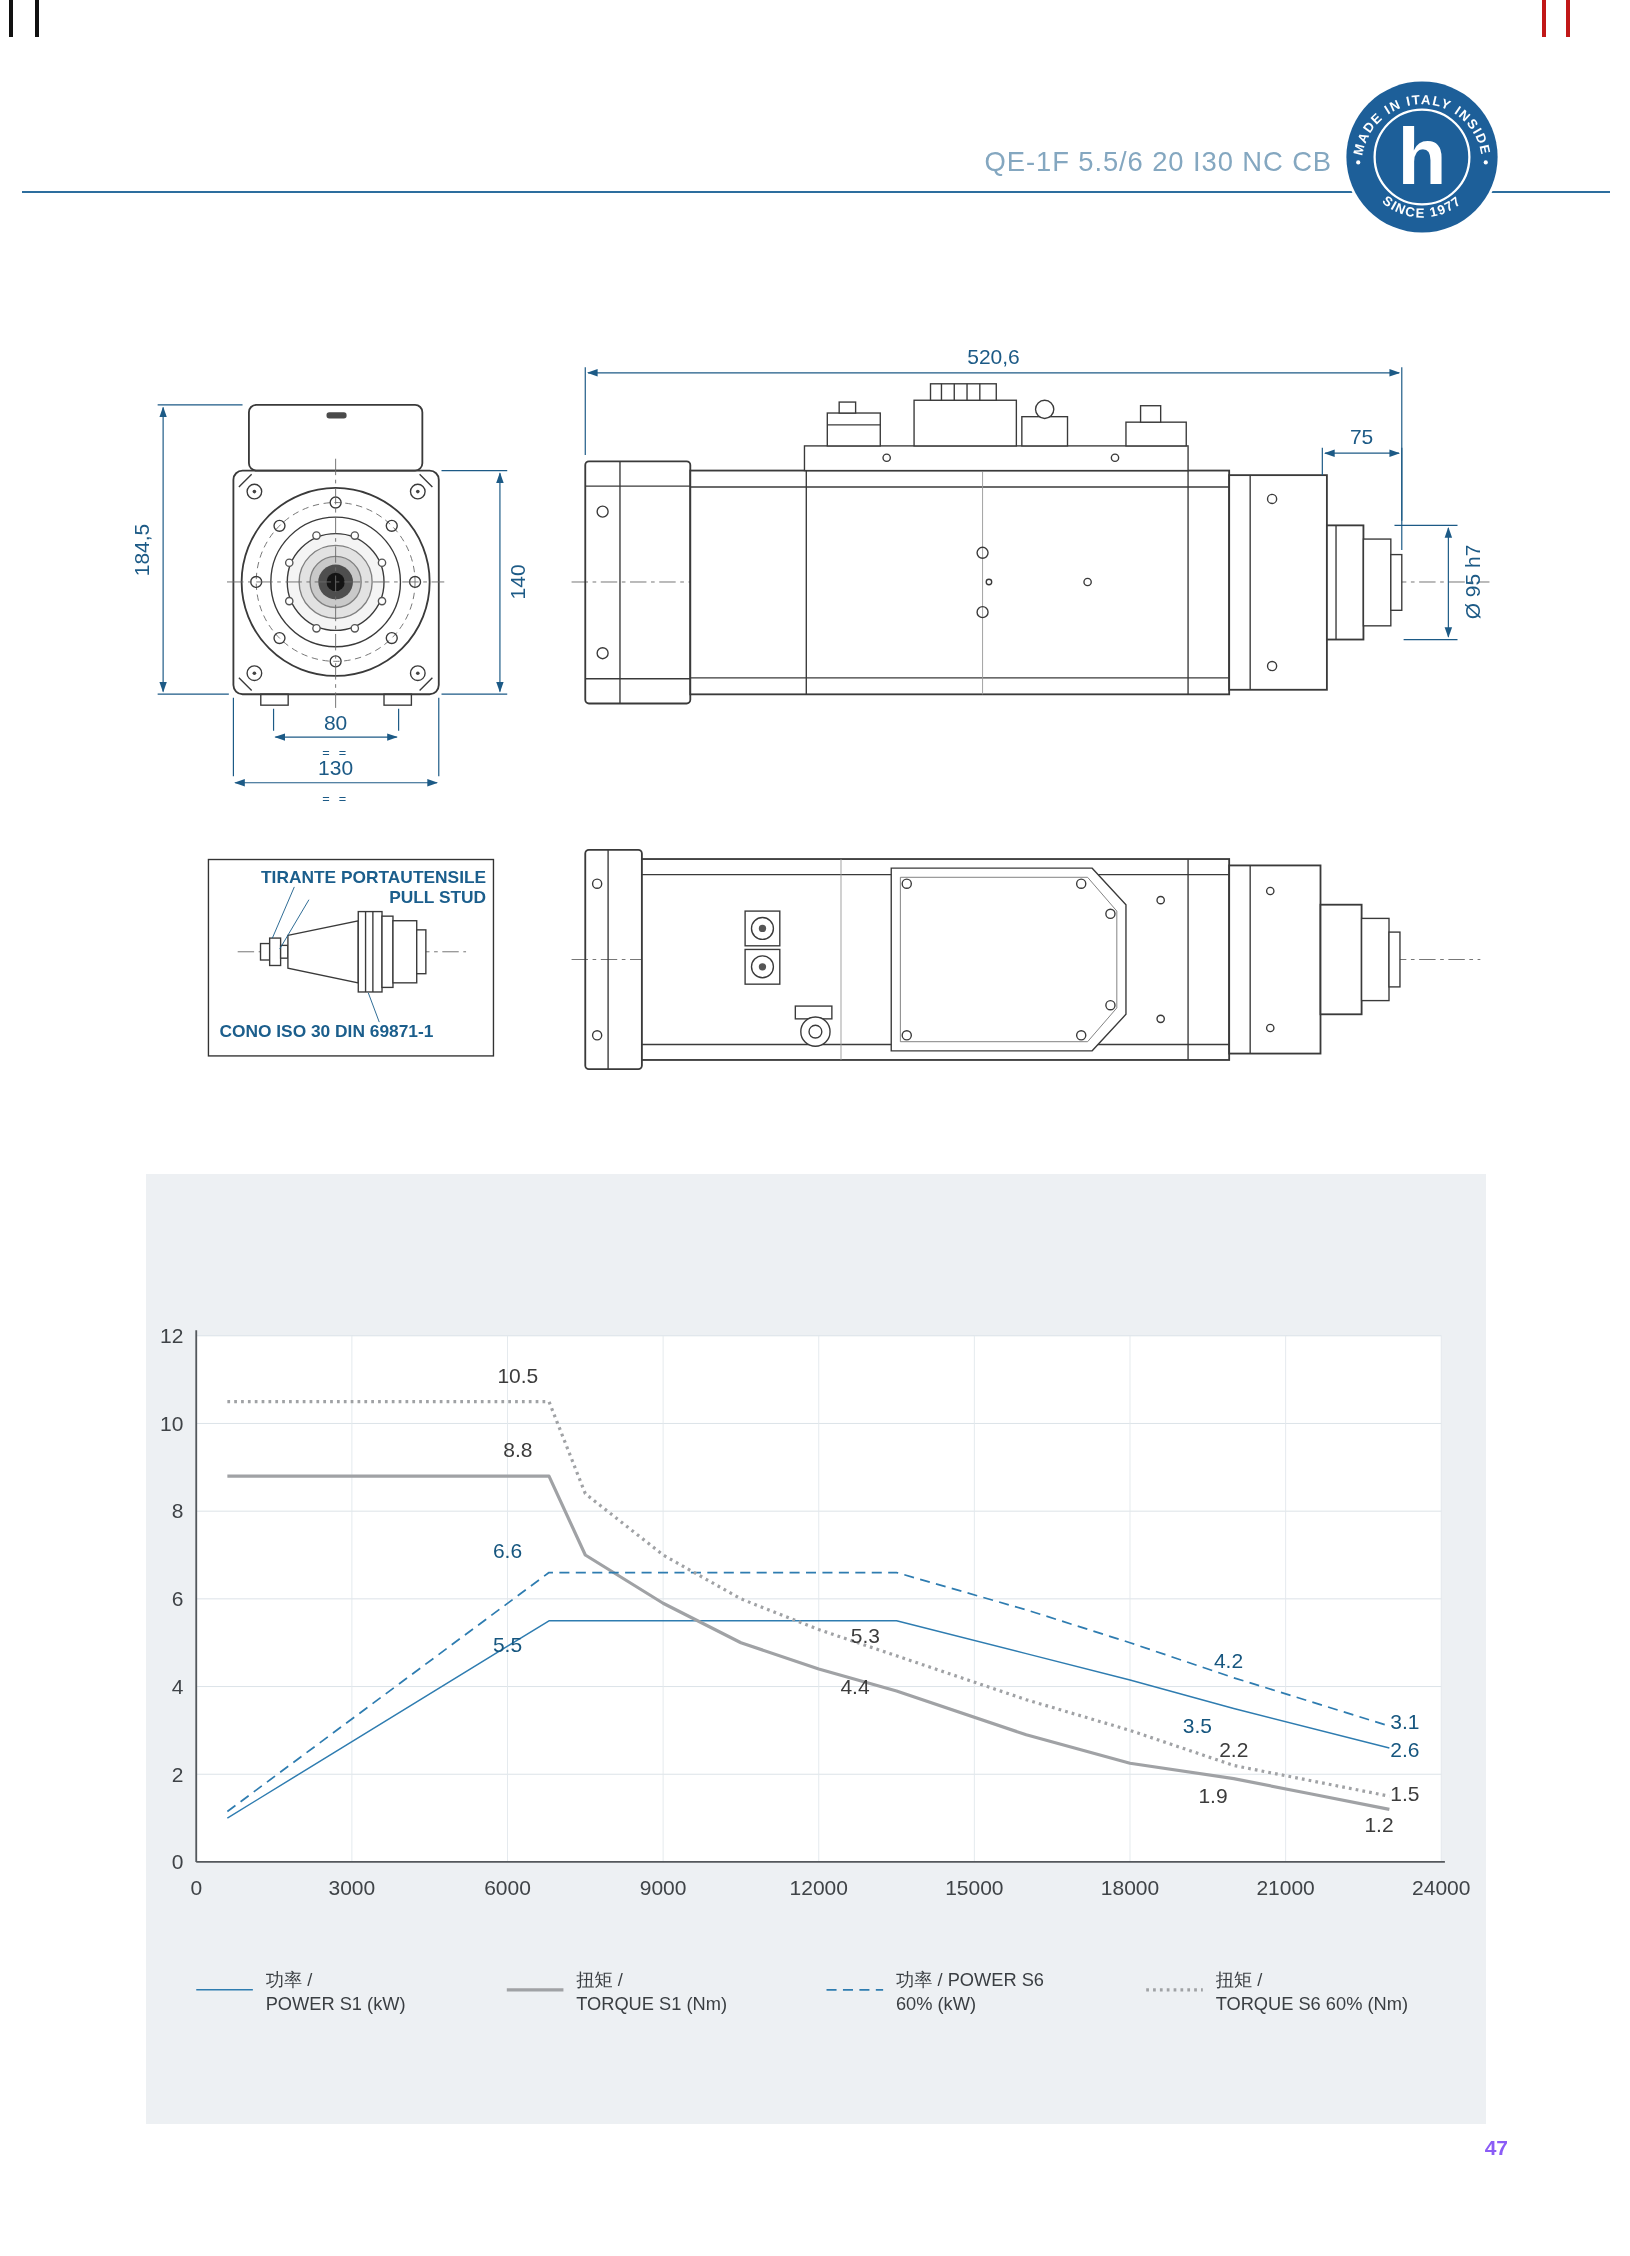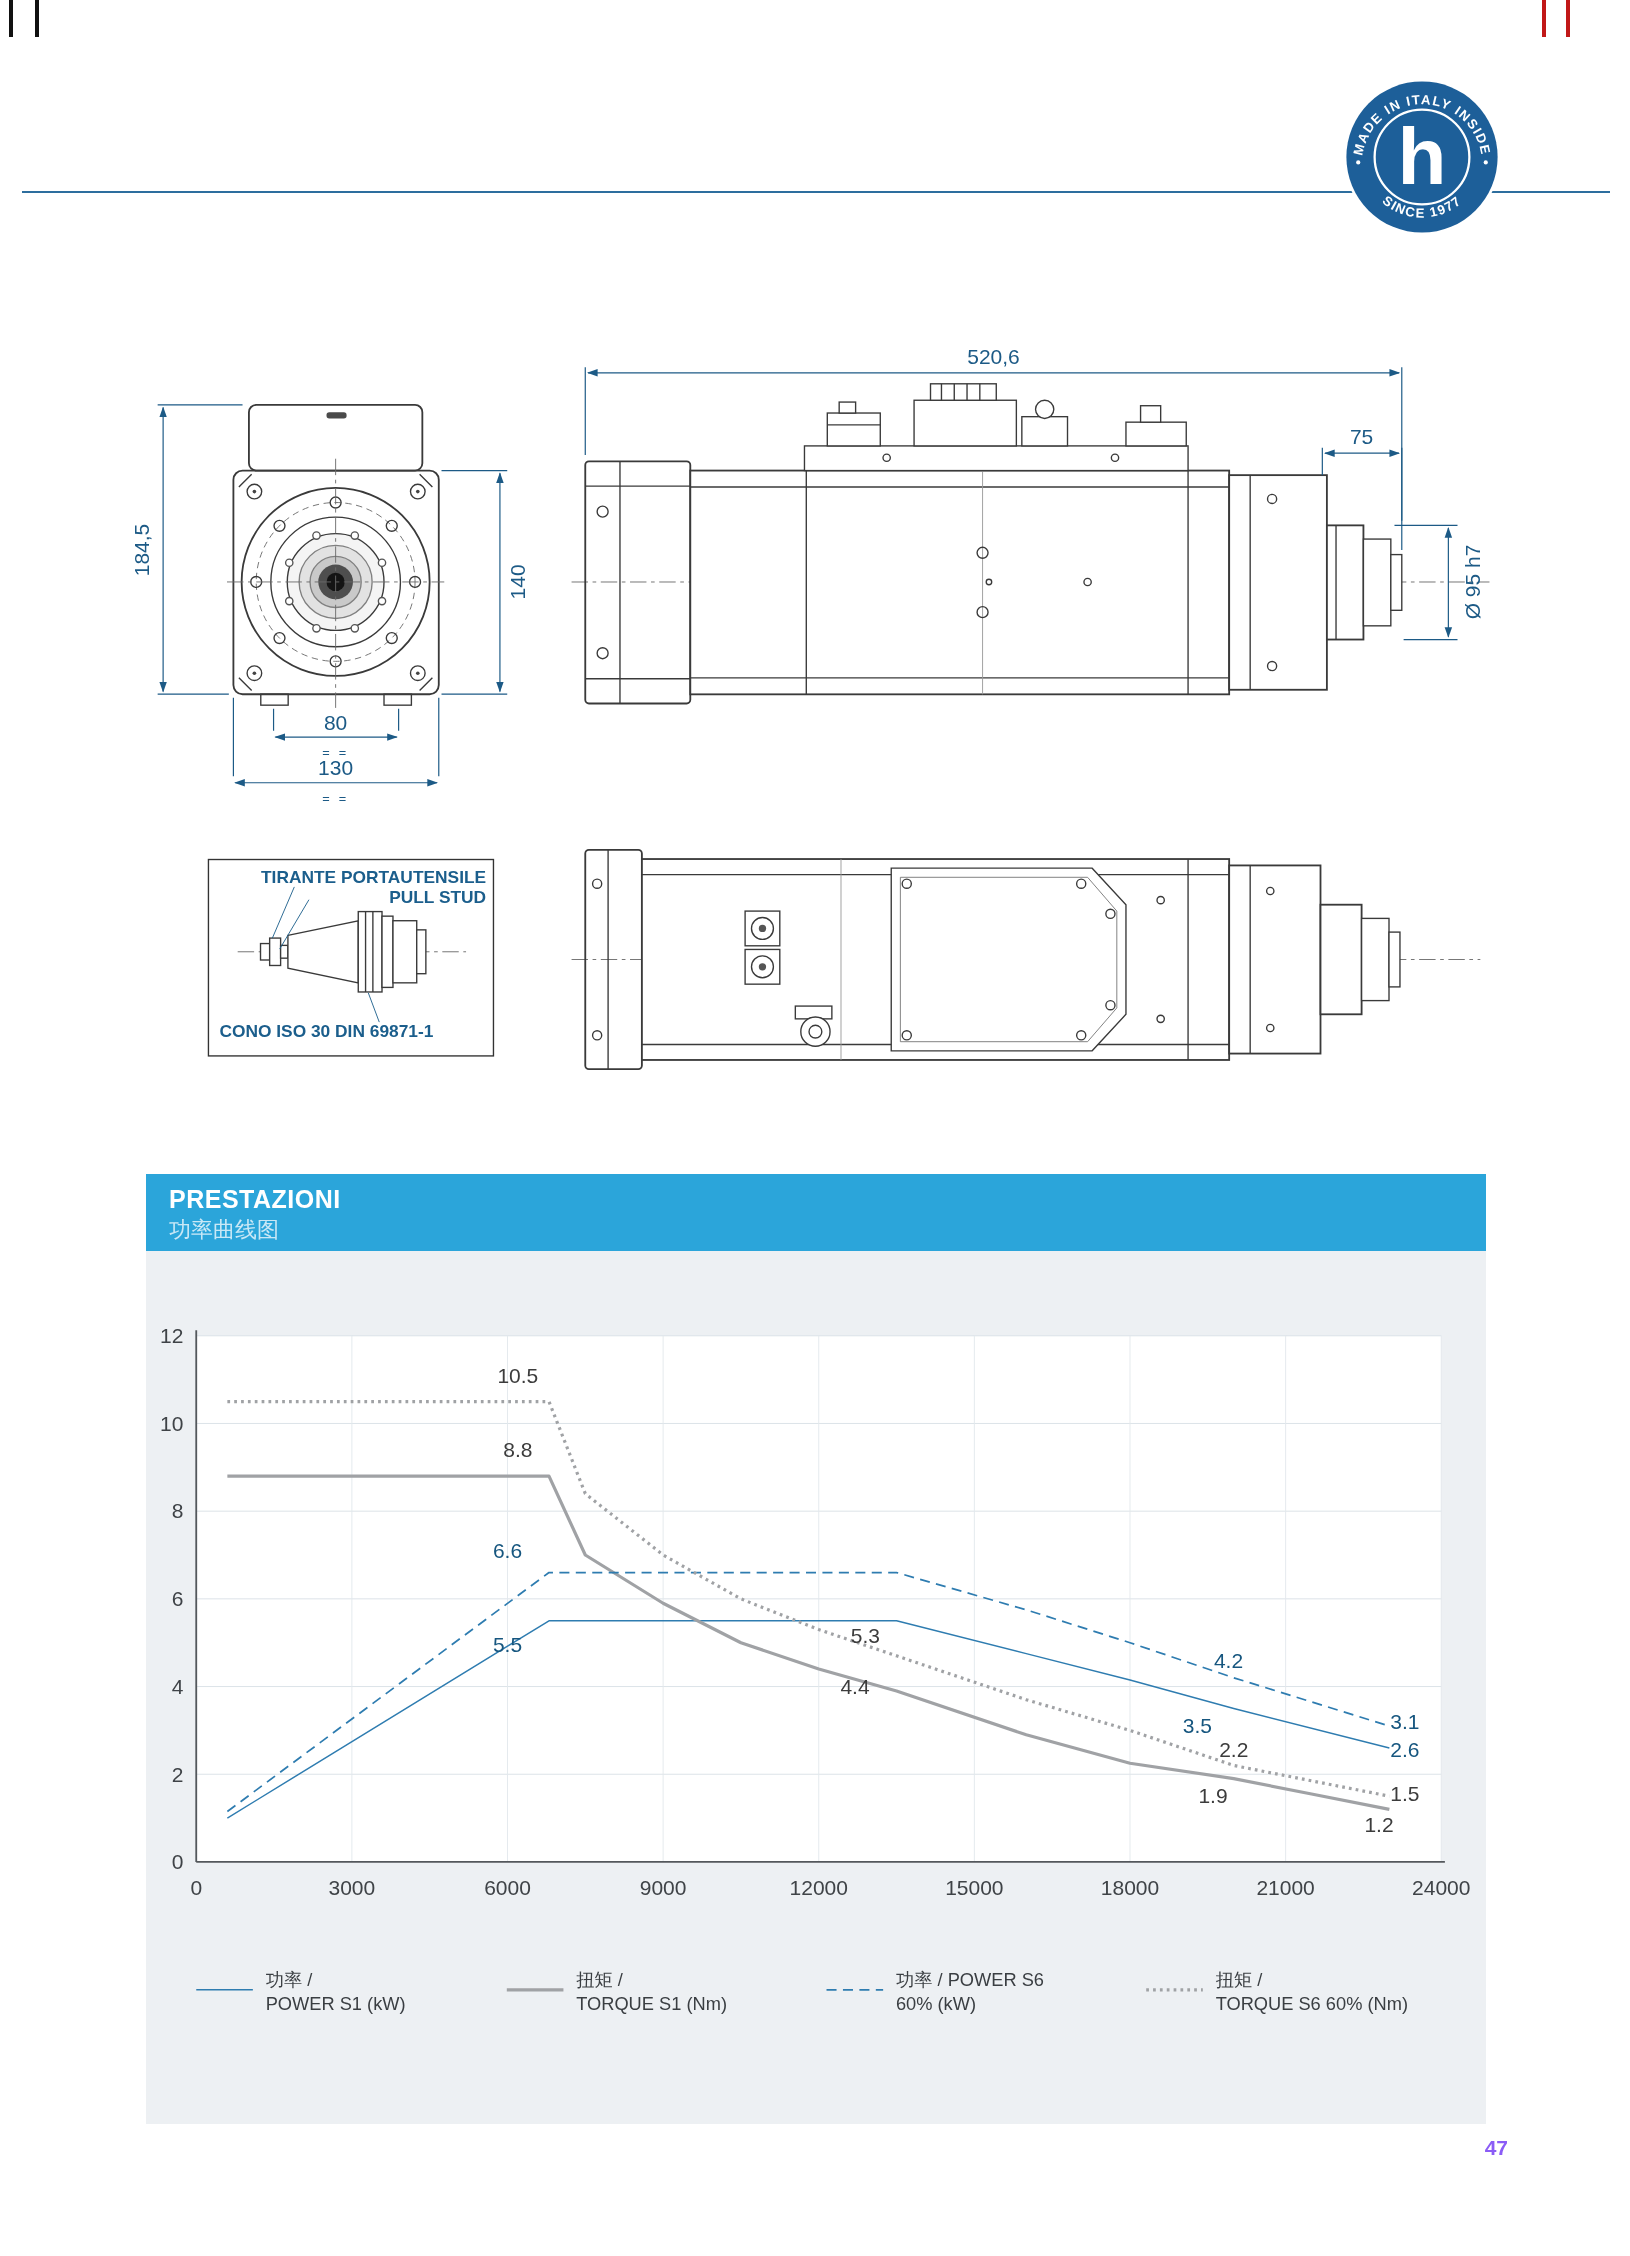--- a/index.html
+++ b/index.html
@@ -25,20 +25,21 @@
 </head>
 <body>
 
 <div class="page">
 
   <div class="abs mark" style="left:9.1px;top:0;background:#111;"></div>
   <div class="abs mark" style="left:35px;top:0;background:#111;"></div>
   <div class="abs mark" style="left:1542px;top:0;background:#c11818;"></div>
   <div class="abs mark" style="left:1566px;top:0;background:#c11818;"></div>
 
+  <div class="abs hdr-title" style="left:822px;top:146px;width:510px;">QE-1F 5.5/6 20 I30 NC CB</div>
   <div class="abs hdr-rule" style="left:22px;top:191px;width:1588px;"></div>
 
   <svg class="abs" style="left:1340px;top:75px;z-index:2;" width="164" height="164" viewBox="0 0 180 180">
     <circle cx="90" cy="90" r="86" fill="#ffffff"></circle>
     <circle cx="90" cy="90" r="83" fill="#1d5f99"></circle>
     <circle cx="90" cy="90" r="52" fill="none" stroke="#ffffff" stroke-width="2.5"></circle>
     <defs>
       <path id="arcTop" d="M 24 98 A 66 66 0 1 1 156 98" fill="none"></path>
       <path id="arcBot" d="M 32 122 A 66 66 0 0 0 148 122" fill="none"></path>
     </defs>
@@ -237,24 +238,20 @@
       <line x1="748" y1="42" x2="748" y2="248"></line>
       <circle cx="770" cy="70" r="4"></circle>
         <circle cx="770" cy="220" r="4"></circle>
       <rect x="825" y="85" width="45" height="120" stroke-width="2" fill="#fff"></rect>
       <rect x="870" y="100" width="30" height="90" fill="#fff"></rect>
       <rect x="900" y="115" width="12" height="60" fill="#fff"></rect>
     </g>
   </svg>
 
   <div class="abs panel" style="left:146px;top:1174px;width:1340px;height:950px;">
-    <div class="abs panel-bar" style="left:0;top:0;width:1340px;height:77px;">
-      <div class="abs panel-title" style="left:23px;top:11px;">PRESTAZIONI</div>
-      <div class="abs panel-sub" style="left:23px;top:41px;">功率曲线图</div>
-    </div>
     <svg id="chart-svg" class="abs" style="left:0;top:105px;" width="1340" height="795" viewBox="0 0 1467 870">
         <rect x="55" y="62" width="1363" height="576" fill="#ffffff"></rect>
         <line x1="55" y1="542" x2="1418" y2="542" stroke="#d8e0e6" stroke-width="1"></line>
         <line x1="55" y1="446" x2="1418" y2="446" stroke="#d8e0e6" stroke-width="1"></line>
         <line x1="55" y1="350" x2="1418" y2="350" stroke="#d8e0e6" stroke-width="1"></line>
         <line x1="55" y1="254" x2="1418" y2="254" stroke="#d8e0e6" stroke-width="1"></line>
         <line x1="55" y1="158" x2="1418" y2="158" stroke="#d8e0e6" stroke-width="1"></line>
         <line x1="55" y1="62" x2="1418" y2="62" stroke="#d8e0e6" stroke-width="1"></line>
         <line x1="225.375" y1="62" x2="225.375" y2="638" stroke="#e2e8ec" stroke-width="1"></line>
         <line x1="395.75" y1="62" x2="395.75" y2="638" stroke="#e2e8ec" stroke-width="1"></line>

